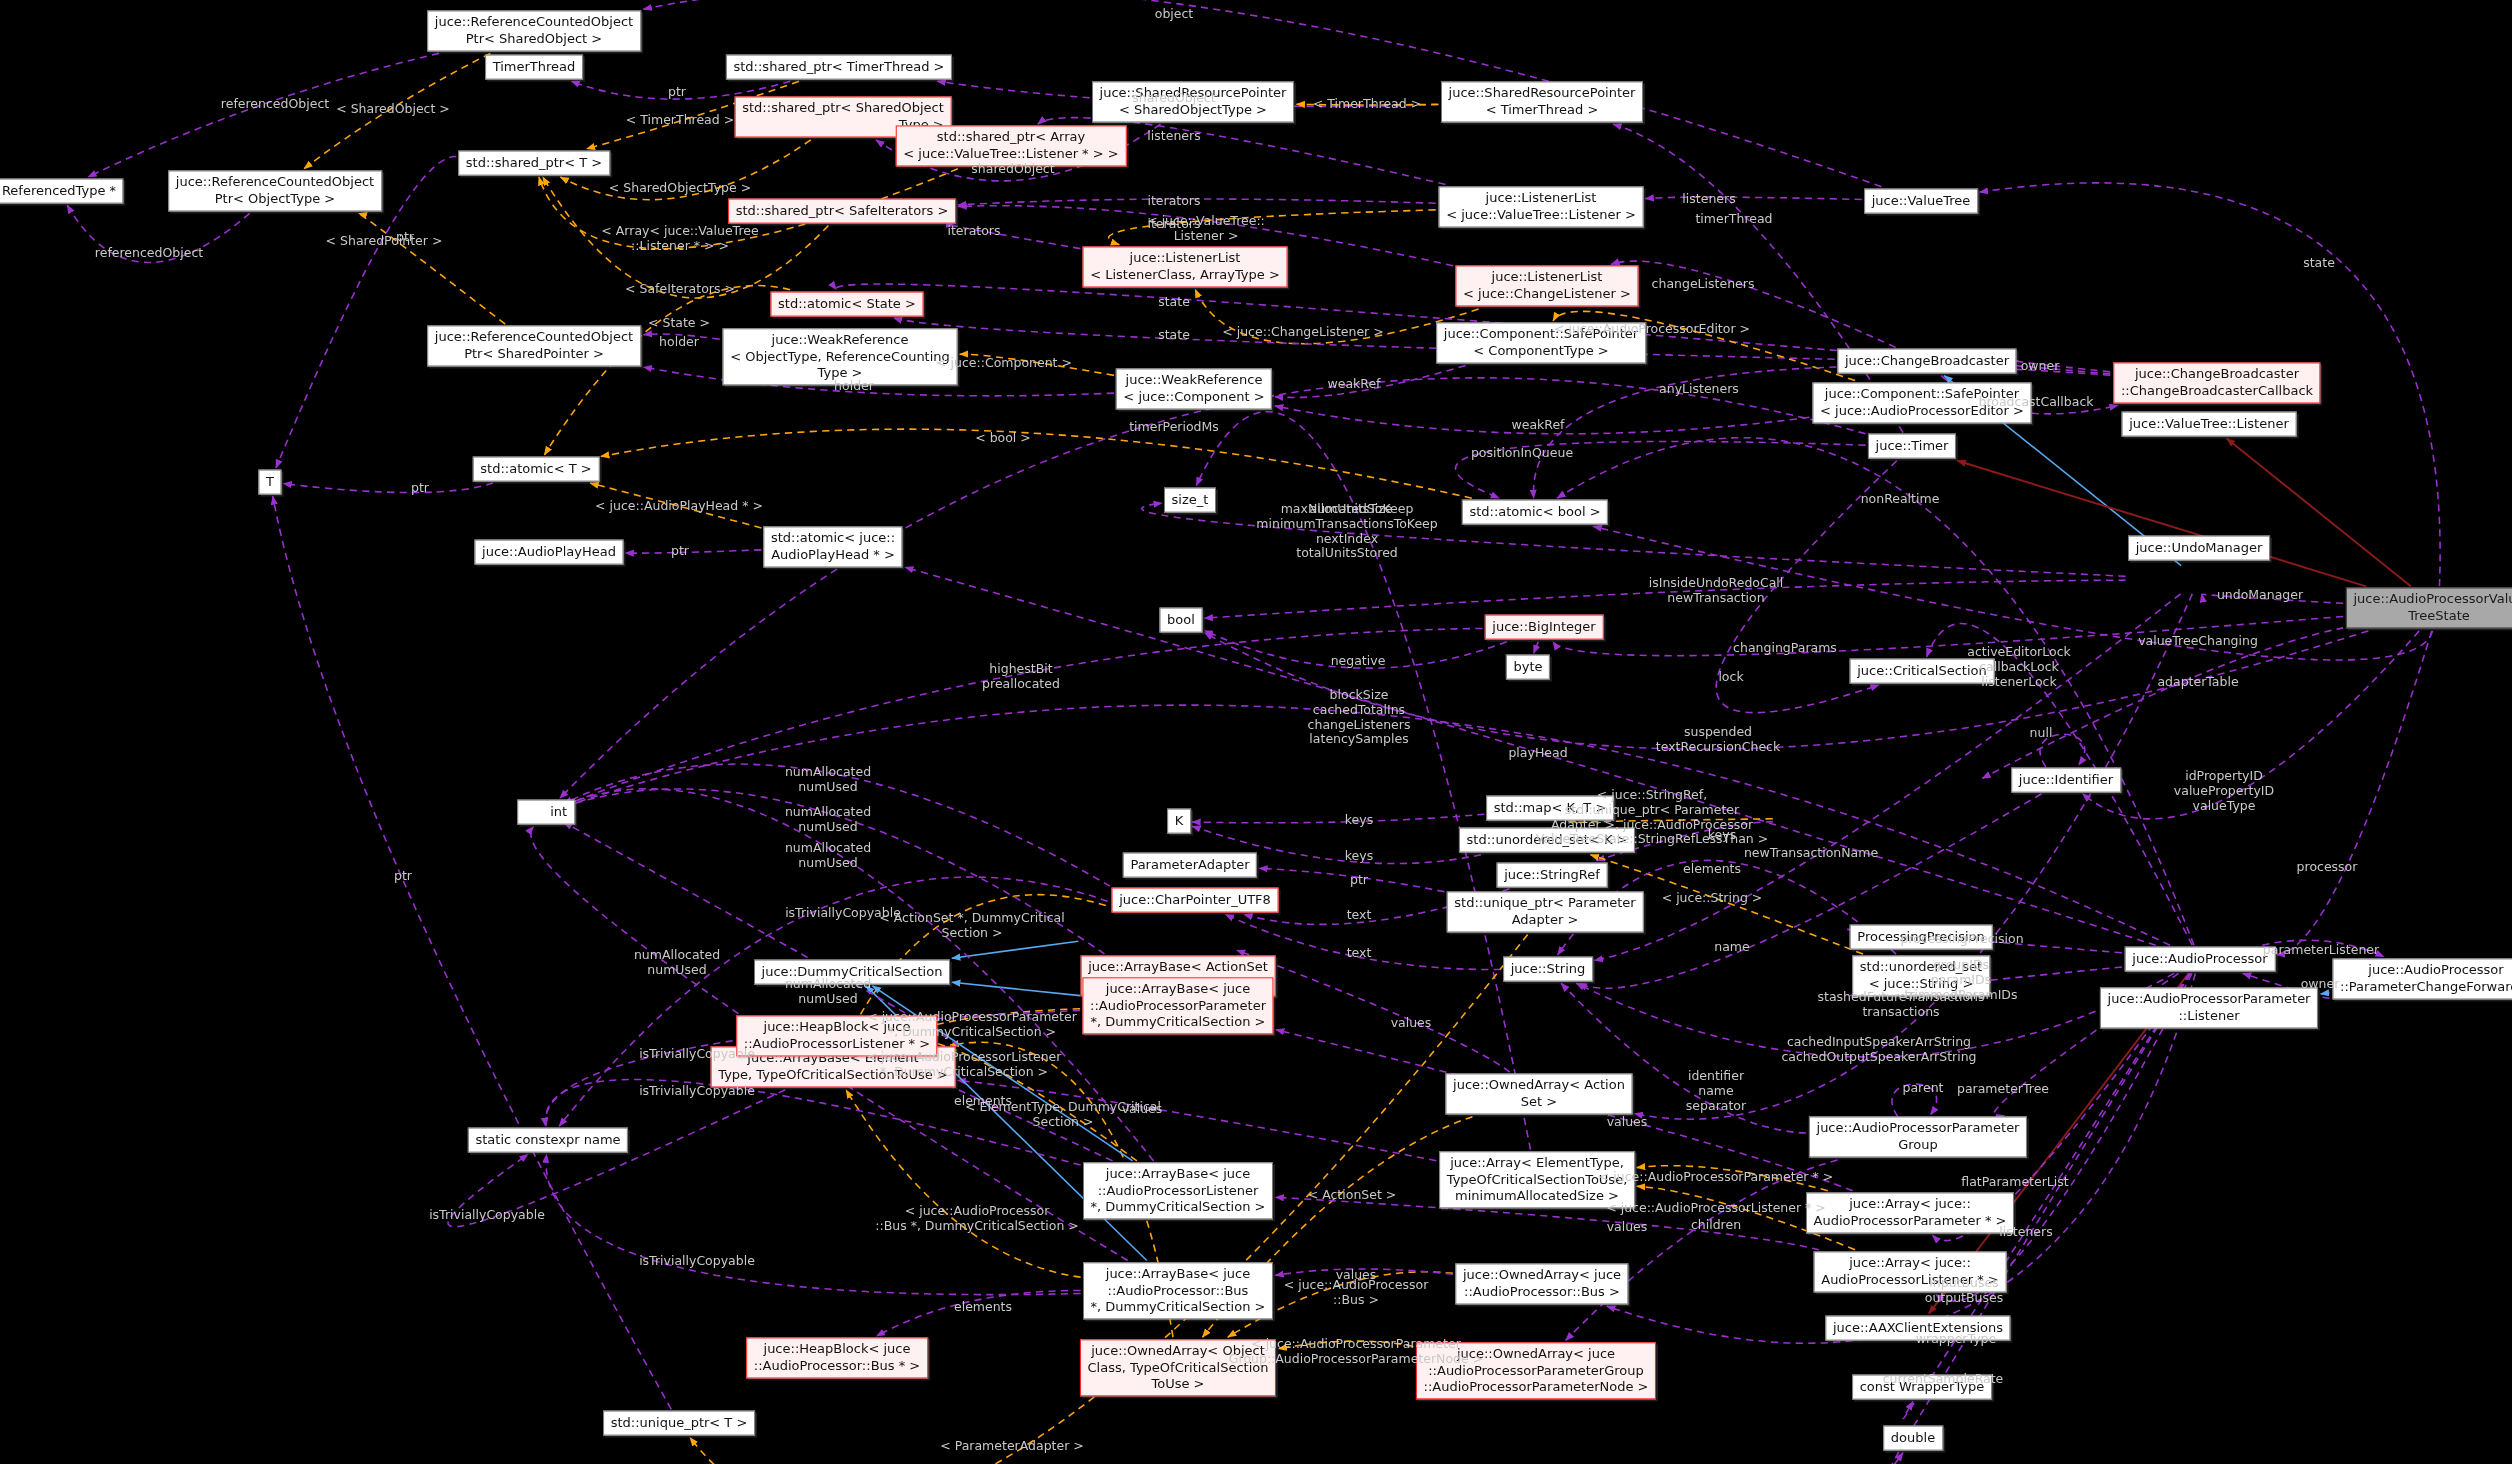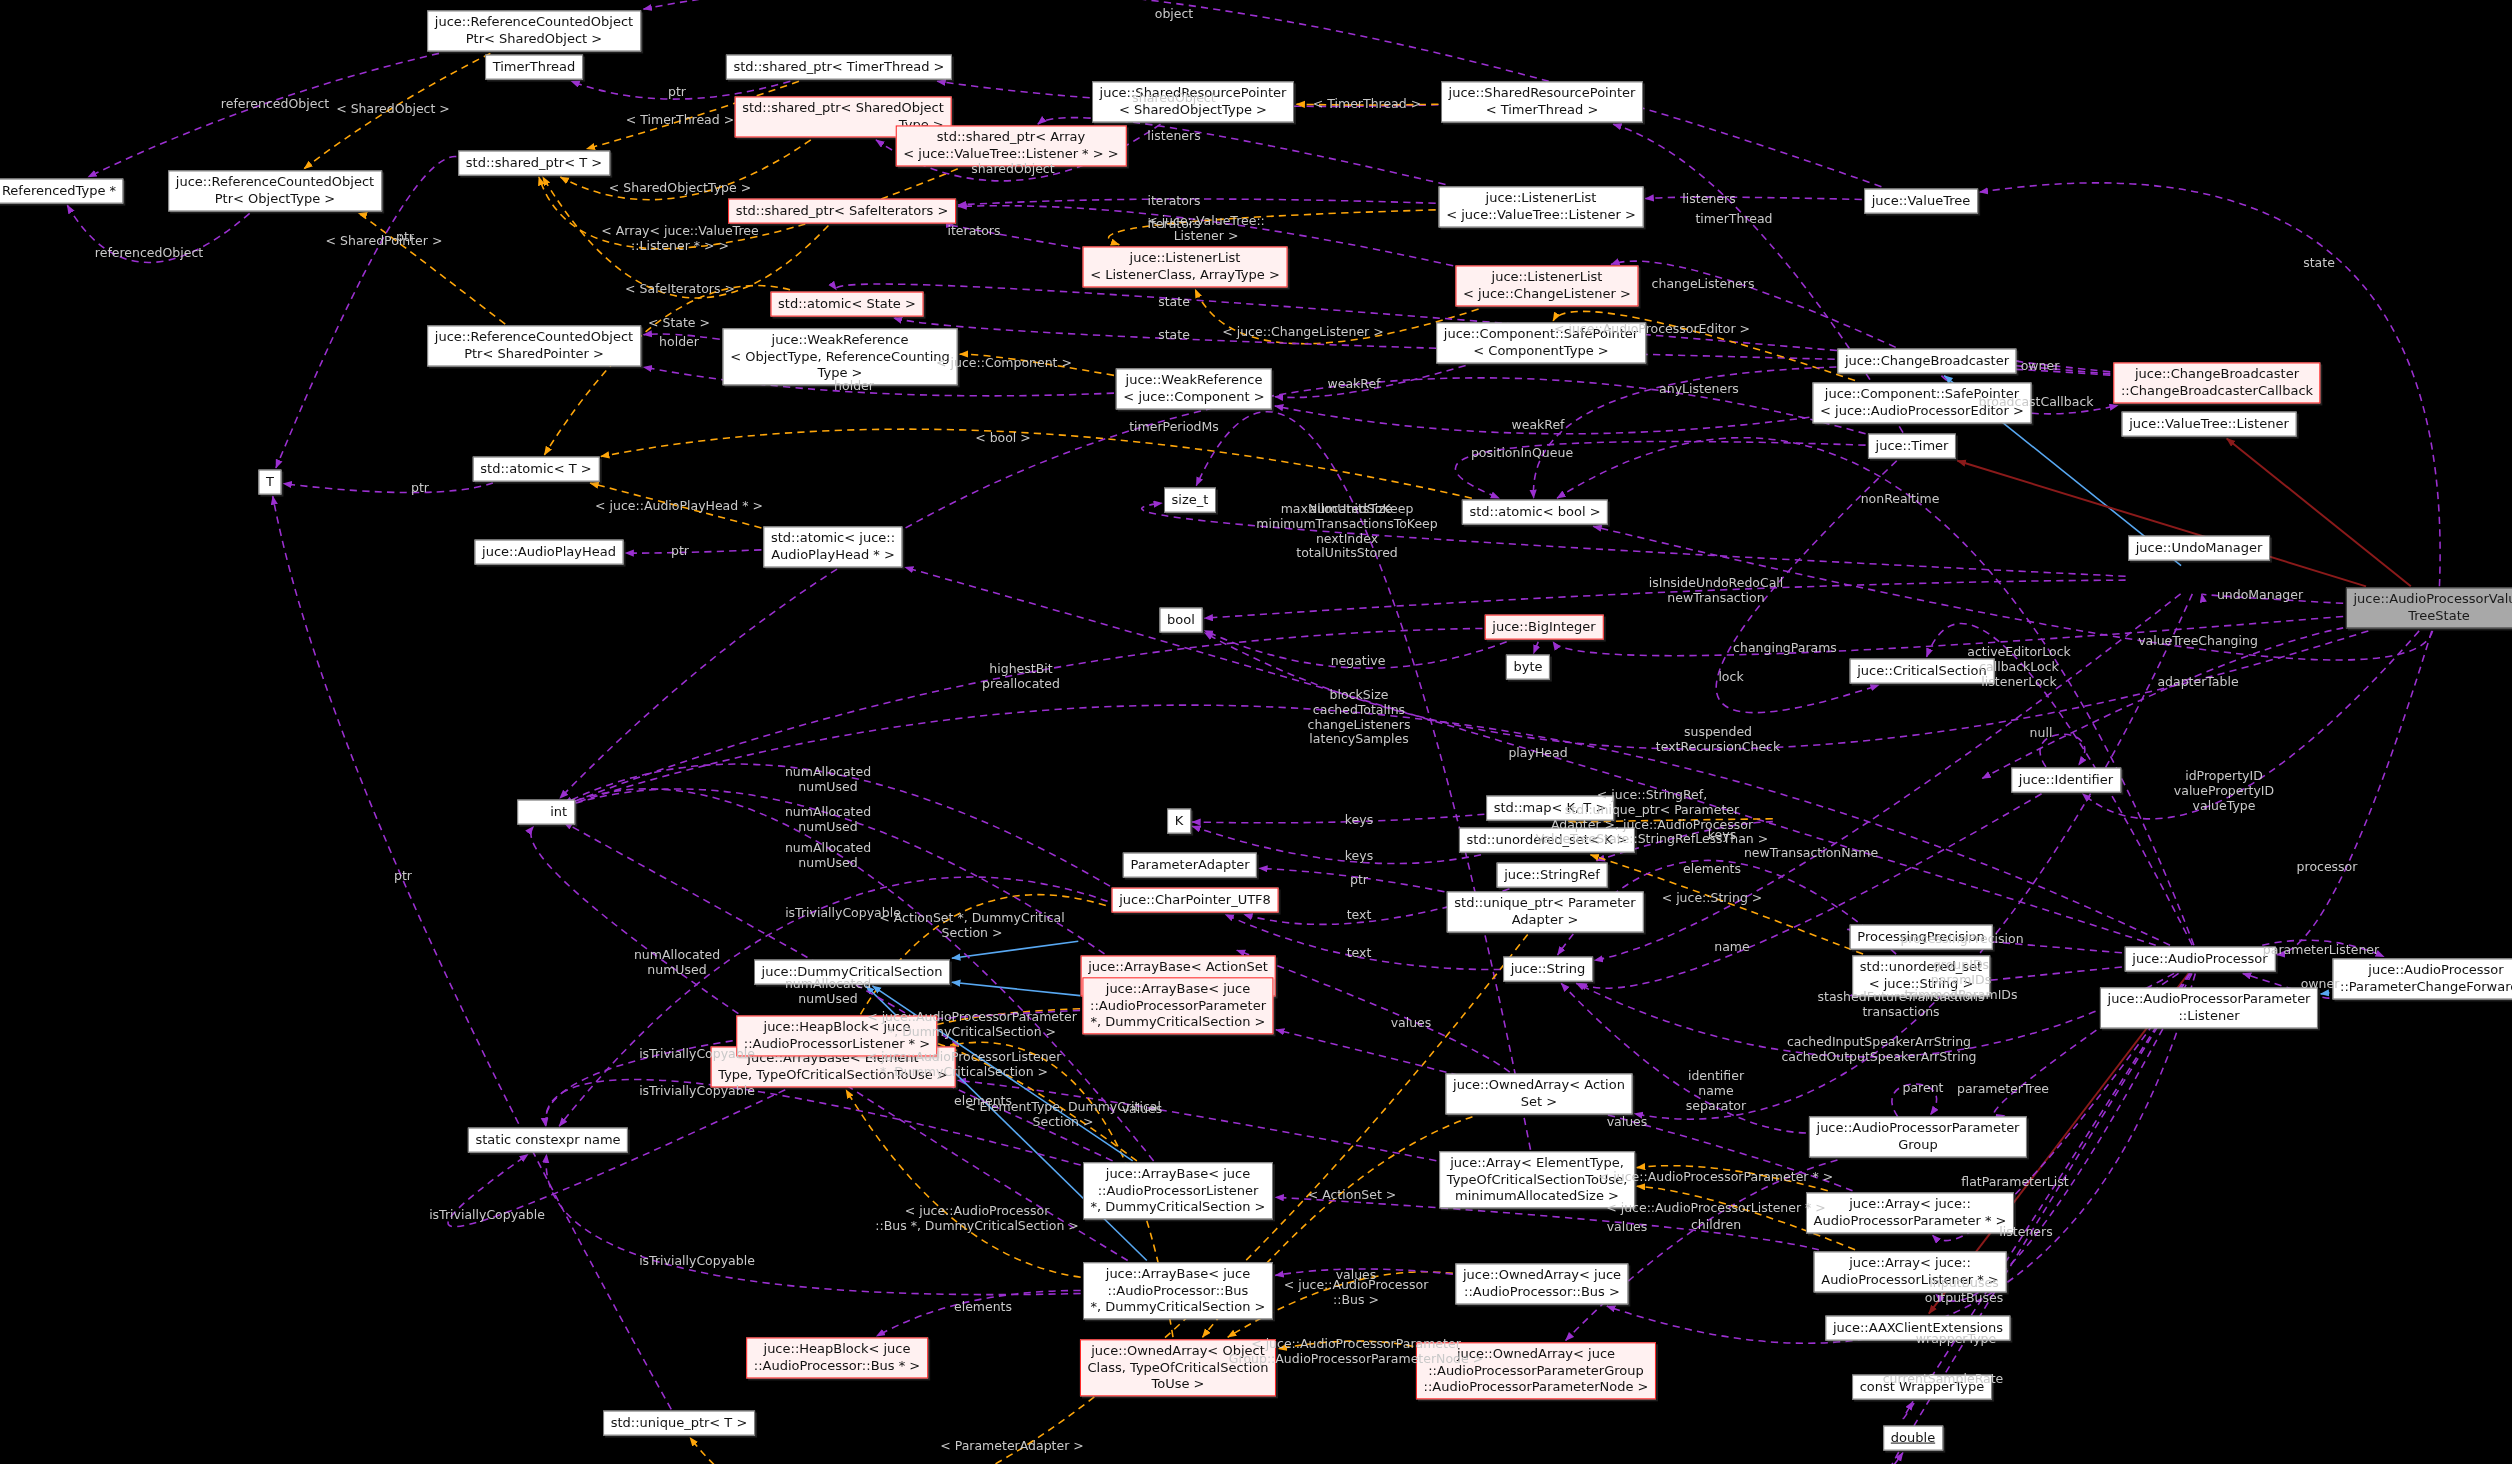--- a/index.html
+++ b/index.html
@@ -266,21 +266,21 @@
 TypeOfCriticalSectionToUse,
 minimumAllocatedSize &gt;</div>
     <div class="node plain" style="left: 1918px; top: 1137px;">juce::AudioProcessorParameter
 Group</div>
     <div class="node plain" style="left: 1910px; top: 1213px;">juce::Array&lt; juce::
 AudioProcessorParameter * &gt;</div>
     <div class="node plain" style="left: 1910px; top: 1272px;">juce::Array&lt; juce::
 AudioProcessorListener * &gt;</div>
     <div class="node plain" style="left: 1918px; top: 1328px;">juce::AAXClientExtensions</div>
     <div class="node plain" style="left: 1922px; top: 1387px;">const WrapperType</div>
-    <div class="node plain" style="left: 1913px; top: 1438px; text-decoration: underline;">double</div>
+    <div class="node plain" style="left: 1913px; top: 1438px;">double</div>
     <div class="node instance" style="left: 837px; top: 1036px;">juce::HeapBlock&lt; juce
 ::AudioProcessorListener * &gt;</div>
     <div class="node instance" style="left: 837px; top: 1358px;">juce::HeapBlock&lt; juce
 ::AudioProcessor::Bus * &gt;</div>
     <div class="node plain" style="left: 679px; top: 1423px;">std::unique_ptr&lt; T &gt;</div>
     <div class="node plain" style="left: 548px; top: 1140px;">static constexpr name</div>
     <div class="node plain" style="left: 546px; top: 812px; padding-left: 32px;">int</div>
     <div class="elabel" style="left: 1174px; top: 14.4px;">object</div>
     <div class="elabel" style="left: 275px; top: 104px;">referencedObject</div>
     <div class="elabel" style="left: 149px; top: 253px;">referencedObject</div>

